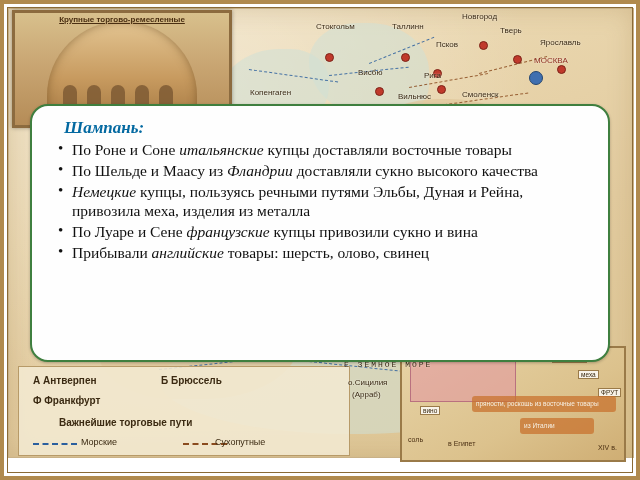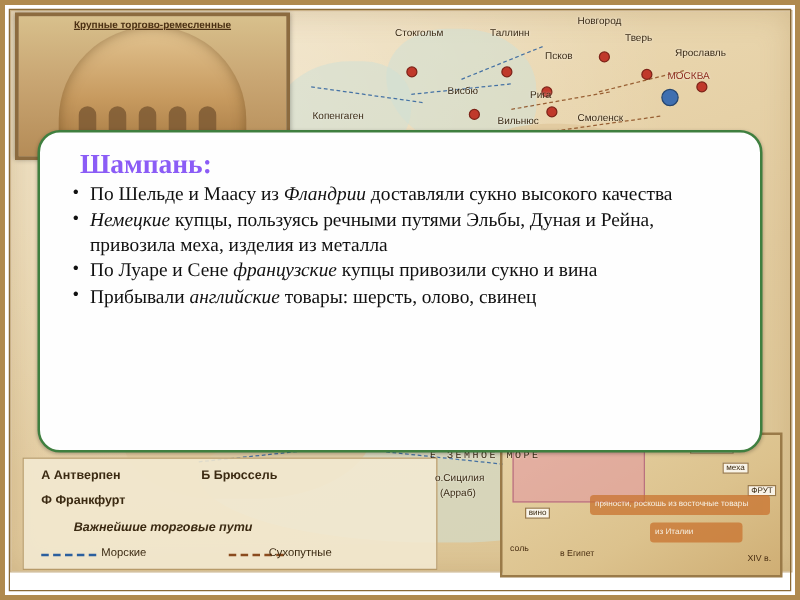--- a/index.html
+++ b/index.html
@@ -233,24 +233,25 @@
     height: 258px;
     background: #fefefe;
     border: 2px solid #3f7f3f;
     border-radius: 18px;
     box-shadow: 0 1px 3px rgba(0,0,0,.25);
     padding: 12px 18px 10px 18px;
     box-sizing: border-box;
   }
   .callout h2 {
     margin: 0 0 2px 14px;
-    font-size: 22px;
+    font-size: 17px;
     font-weight: bold;
-    color: #8b5cf6;
+    color: #0369a1;
     font-family: "Liberation Serif", serif;
+    font-style: italic;
   }
   .bullets {
     margin: 0;
     padding: 0;
     list-style: none;
   }
   .bullets li {
     position: relative;
     font-size: 15.5px;
     line-height: 1.28;
@@ -349,21 +350,21 @@
       <div class="fresco-fig" style="left:96px;"></div>
       <div class="fresco-fig" style="left:120px;"></div>
       <div class="fresco-fig" style="left:144px;"></div>
       <div class="fresco-cap">Крупные торгово-ремесленные</div>
     </div>
 
     <div class="legend-box">
       <div class="legend-row legend-title" style="left:14px; top:8px;">А Антверпен</div>
       <div class="legend-row legend-title" style="left:142px; top:8px;">Б Брюссель</div>
       <div class="legend-row legend-title" style="left:14px; top:28px;">Ф Франкфурт</div>
-      <div class="legend-row legend-title" style="left:40px; top:50px;font-style:italic;">Важнейшие торговые пути</div>
+      <div class="legend-row legend-title" style="left:40px; top:50px;">Важнейшие торговые пути</div>
       <div class="legend-swatch" style="left:14px;  top:76px;"></div>
       <div class="legend-row" style="left:62px;  top:70px;">Морские</div>
       <div class="legend-swatch brown" style="left:164px; top:76px;"></div>
       <div class="legend-row" style="left:196px; top:70px;">Сухопутные</div>
     </div>
 
     <div class="inset-small">
       <div class="pink-block" style="left:8px; top:6px; width:104px; height:46px;"></div>
       <div class="tag" style="left:92px; top:2px;">ШАМПАНЬ</div>
       <div class="white-chip" style="left:150px; top:6px;">металлов</div>
@@ -378,20 +379,23 @@
     </div>
 
     <div class="city-label" style="left:344px; top:360px; letter-spacing:2px;font-family:Liberation Mono, monospace;">Е ЗЕМНОЕ МОРЕ</div>
     <div class="city-label" style="left:348px; top:378px;">о.Сицилия</div>
     <div class="city-label" style="left:352px; top:390px;">(Арраб)</div>
   </div>
 
   <div class="callout">
     <h2>Шампань:</h2>
     <ul class="bullets">
+      <li>
+        <span>По Роне и Соне </span><i>итальянские</i><span> купцы доставляли восточные товары</span>
+      </li>
       <li>
         <span>По Шельде и Маасу из </span><i>Фландрии</i><span> доставляли сукно высокого качества</span>
       </li>
       <li>
         <span></span><i>Немецкие</i><span> купцы, пользуясь речными путями Эльбы, Дуная и Рейна, привозила меха, изделия из металла</span>
       </li>
       <li>
         <span>По Луаре и Сене </span><i>французские</i><span> купцы привозили сукно и вина</span>
       </li>
       <li>

